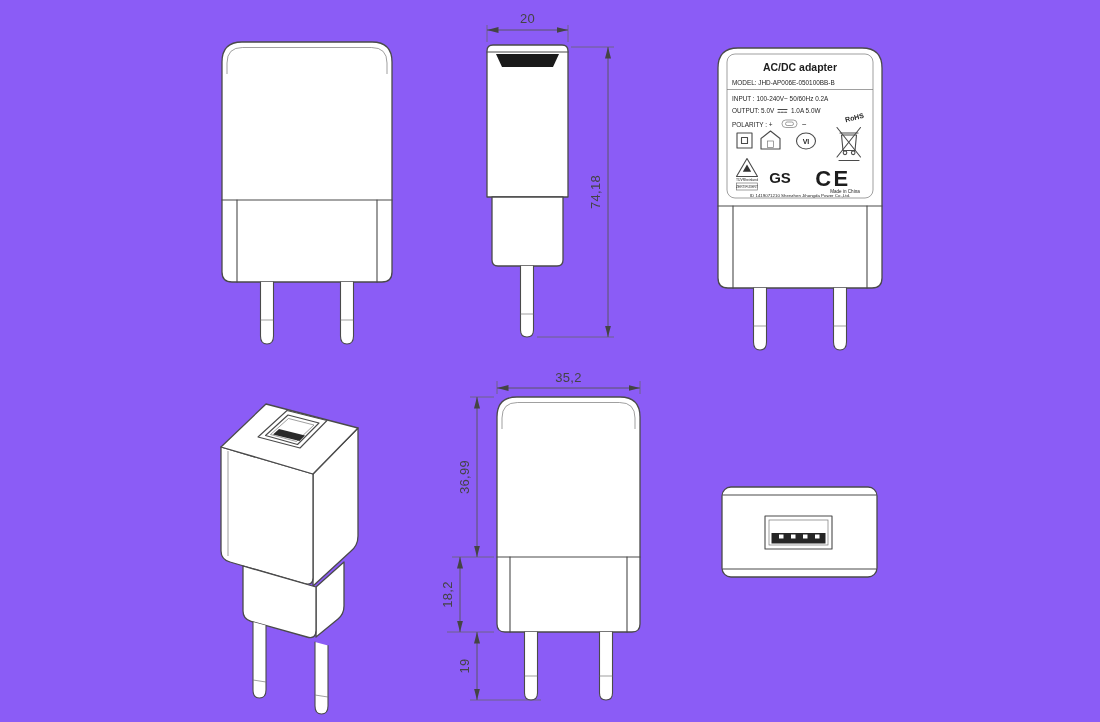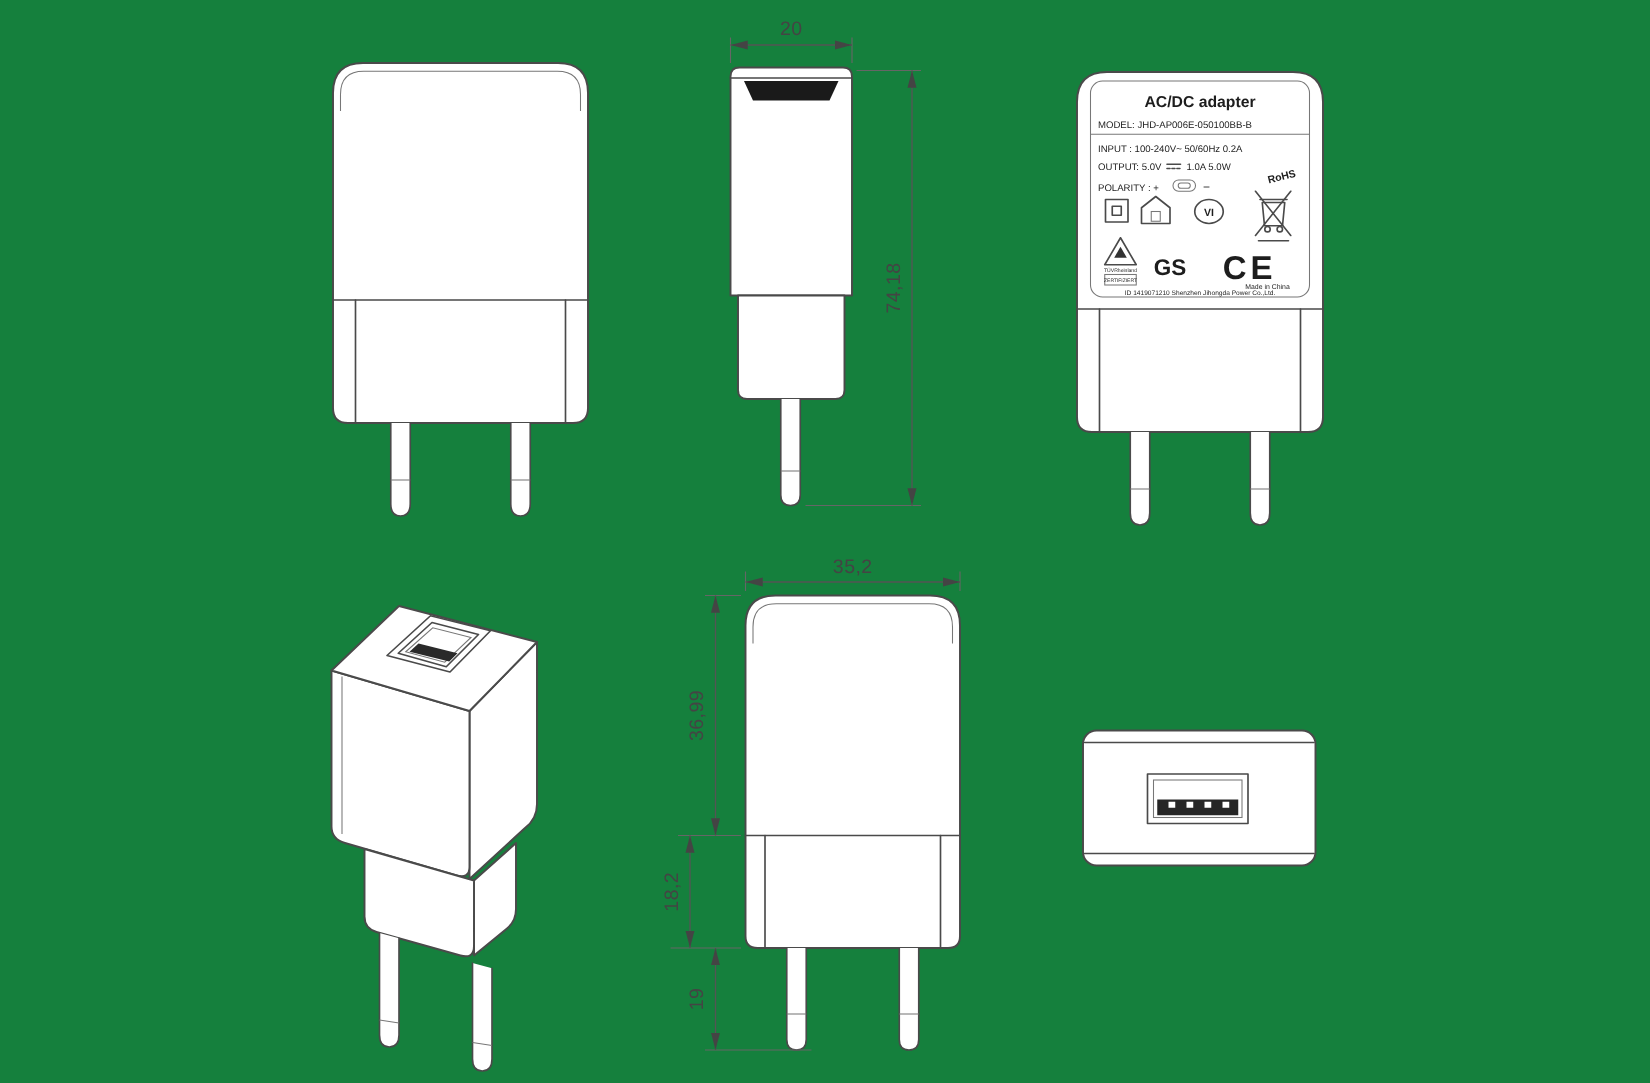--- a/index.html
+++ b/index.html
@@ -1,16 +1,16 @@
 <!DOCTYPE html>
 <html><head>
 <meta charset="utf-8">
 <style>
   html,body{margin:0;padding:0;background:#fff}
-  .canvas{position:relative;width:1100px;height:722px;background:#15803d;overflow:hidden}
+  .canvas{position:relative;width:1100px;height:722px;background:#8b5cf6;overflow:hidden}
   svg text{font-family:"Liberation Sans","DejaVu Sans",sans-serif;fill:#3a3a3a}
   .dim-text{font-size:13px;fill:#444;letter-spacing:.3px}
   .outline{fill:#fff;stroke:#4a4a4a;stroke-width:1.3;stroke-linejoin:round}
   .ln{stroke:#4a4a4a;stroke-width:1.1;fill:none;stroke-linejoin:round;stroke-linecap:round}
   .thin{stroke:#777;stroke-width:.7;fill:none}
   .dim{stroke:#555;stroke-width:.9;fill:none}
   .ext{stroke:#666;stroke-width:.75}
   .lbl{fill:#1d1d1d}
   .fillw{fill:#fff}
 </style>

